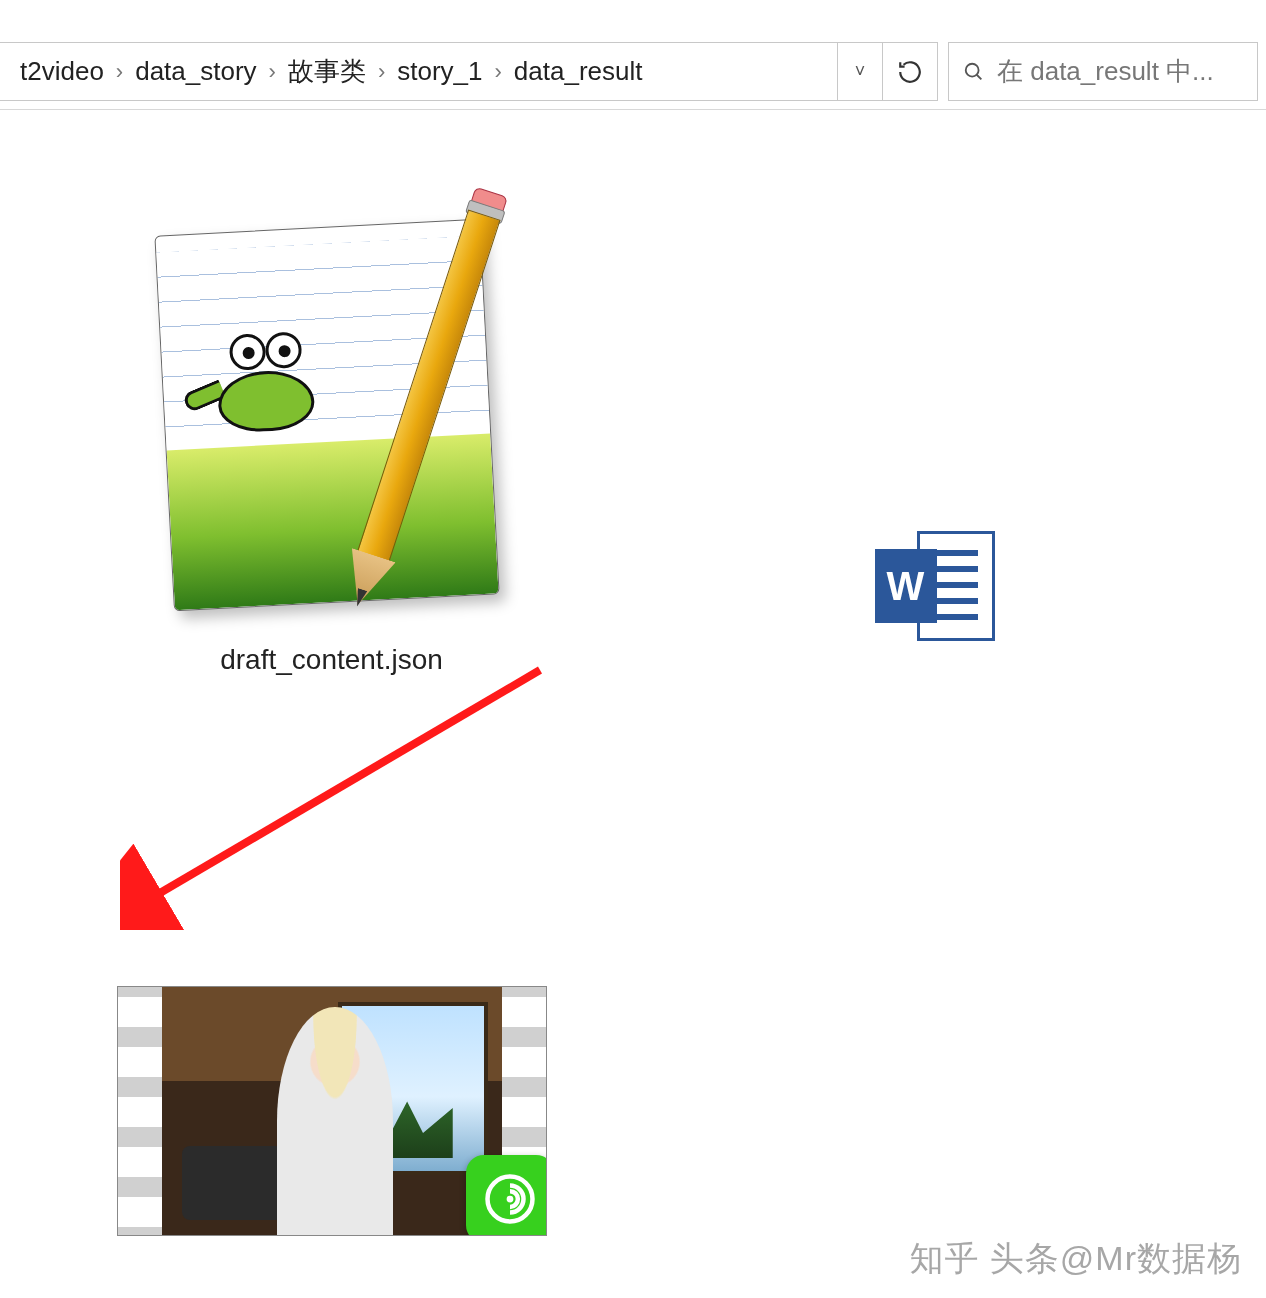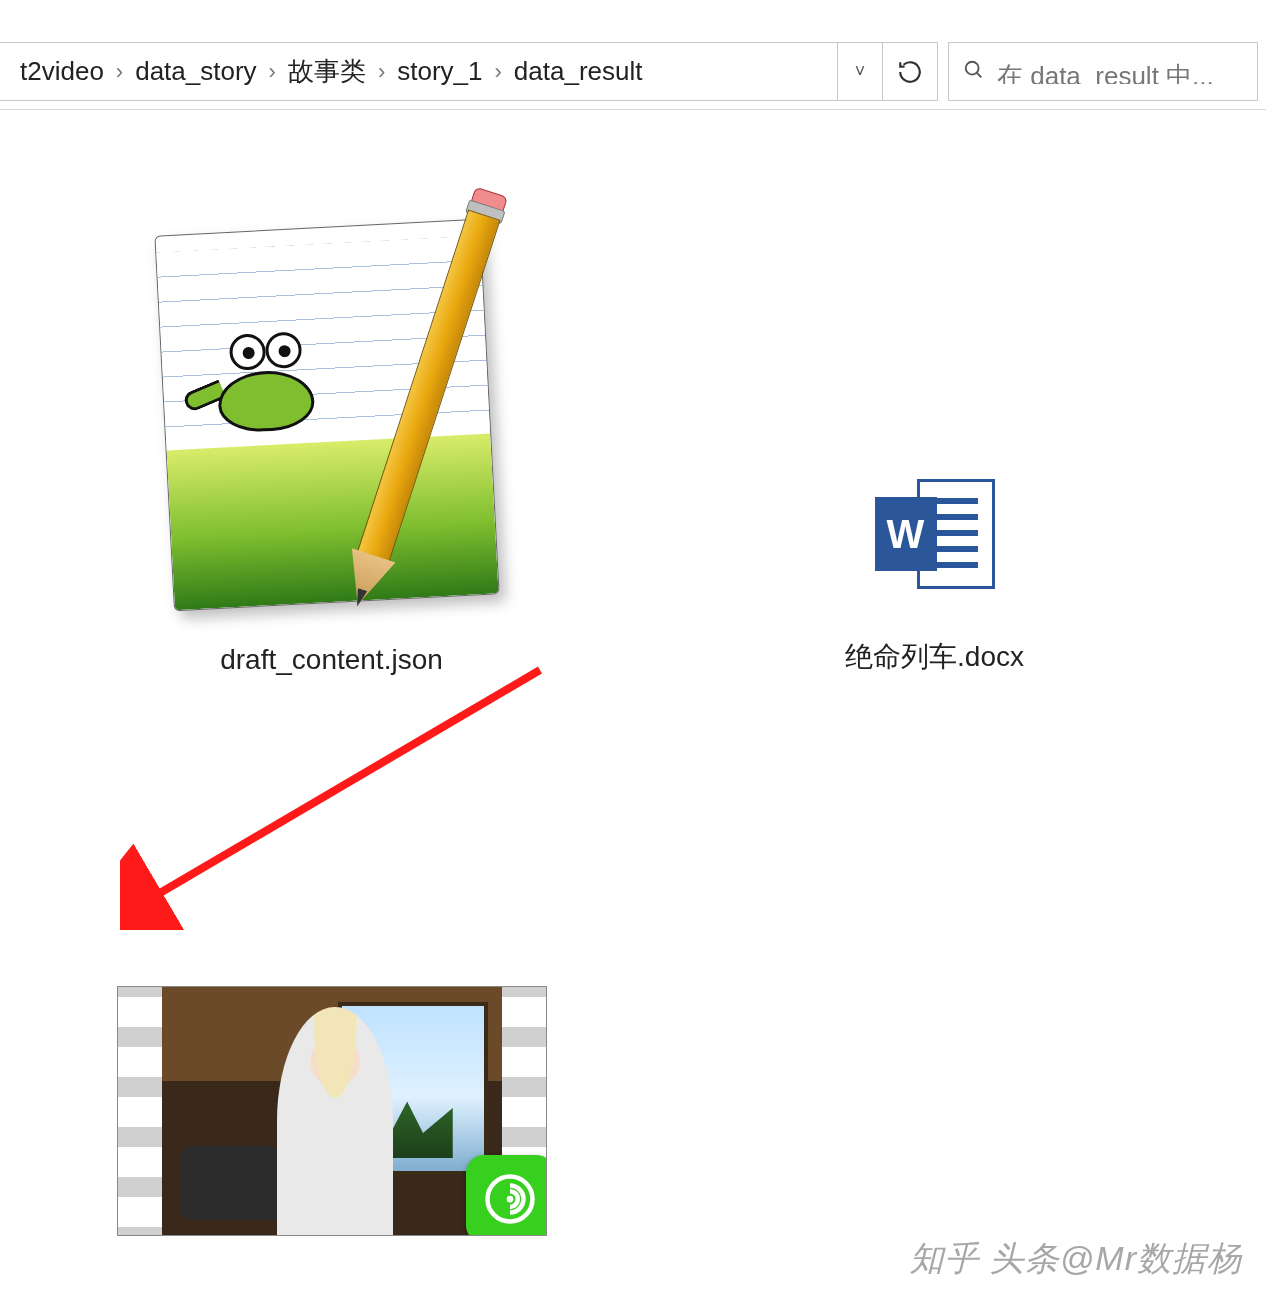--- a/index.html
+++ b/index.html
@@ -7,21 +7,21 @@
   body { position:relative; overflow:hidden; }
 
   
   .topbar { position:absolute; left:0; right:0; top:0; height:76px; display:flex; align-items:stretch; border-bottom:1px solid #d8d8d8; background:#fff;margin-top:34px; }
   .breadcrumbs { flex:1; display:flex; align-items:center; gap:6px; padding:0 14px; border:1px solid #c8c8c8; border-left:none; margin:8px 0 8px 0; font-size:26px; color:#222; overflow:hidden; white-space:nowrap; }
   .crumb { padding:2px 6px; }
   .crumb-sep { color:#777; font-size:22px; }
   .addr-dd { width:44px; display:flex; align-items:center; justify-content:center; border-top:1px solid #c8c8c8; border-bottom:1px solid #c8c8c8; margin:8px 0; font-size:18px; color:#555; cursor:pointer; }
   .refresh { width:56px; margin:8px 10px 8px 0; border:1px solid #c8c8c8; display:flex; align-items:center; justify-content:center; cursor:pointer; }
   .refresh svg { width:26px; height:26px; stroke:#333; }
-  .search { width:310px; margin:8px 8px 8px 0; border:1px solid #c8c8c8; display:flex; padding:16px 14px; gap:12px; font-size:26px; color:#777; }
+  .search { width:310px; margin:8px 8px 8px 0; border:1px solid #c8c8c8; display:flex; align-items:center; padding:0 14px; gap:12px; font-size:26px; color:#777; }
   .search svg { width:22px; height:22px; stroke:#555; fill:none; }
   .search-text { overflow:hidden; text-overflow:ellipsis; white-space:nowrap; flex:1; }
 
   
   .files { position:absolute; left:0; right:0; top:76px; bottom:0; padding:40px 30px; }
   .grid { display:grid; grid-template-columns: 1fr 1fr; grid-auto-rows: 560px; justify-items:center; align-items:end; }
   .item { width:520px; display:flex; flex-direction:column; align-items:center; gap:14px; cursor:pointer; }
   .label { font-size:28px; color:#222; text-align:center; }
 
   
@@ -82,21 +82,21 @@
   .word { position:relative; width:120px; height:110px; }
   .word .page { position:absolute; right:0; top:0; width:78px; height:100%; background:#fff; border:3px solid #2b579a; }
   .word .page::before { content:""; position:absolute; left:14px; right:14px; top:16px; height:70px;
     background:repeating-linear-gradient(#2b579a,#2b579a 6px,transparent 6px,transparent 16px); }
   .word .badge { position:absolute; left:0; top:18px; width:62px; height:74px; background:#2b579a; display:flex; align-items:center; justify-content:center; color:#fff; font-weight:700; font-size:40px; font-family:"Segoe UI",Arial,sans-serif; }
 
   
   .annot-arrow { position:absolute; pointer-events:none; }
 
   
-  .watermark { position:absolute; right:24px; bottom:16px; font-size:34px; color:rgba(120,120,120,.65); letter-spacing:1px; white-space:nowrap;font-style:italic; }
+  .watermark { position:absolute; right:24px; bottom:16px; font-size:34px; color:rgba(120,120,120,.65); letter-spacing:1px; white-space:nowrap; }
 </style>
 </head>
 <body>
 
 <div class="topbar">
   <div class="breadcrumbs">
     <span class="crumb">t2video</span>
     <span class="crumb-sep">›</span>
     <span class="crumb">data_story</span>
     <span class="crumb-sep">›</span>
@@ -152,21 +152,20 @@
     </div>
 
 
     <div class="item">
       <div class="thumb thumb-doc">
         <div class="word">
           <div class="page"></div>
           <div class="badge">W</div>
         </div>
       </div>
-      <div class="label">绝命列车.docx</div>
     </div>
 
     <div class="item">
       <div class="thumb thumb-video">
         <div class="filmstrip"></div>
         <div class="video-frame">
           <div class="train">
             <div class="window"></div>
             <div class="seat"></div>
             <div class="char"></div>

